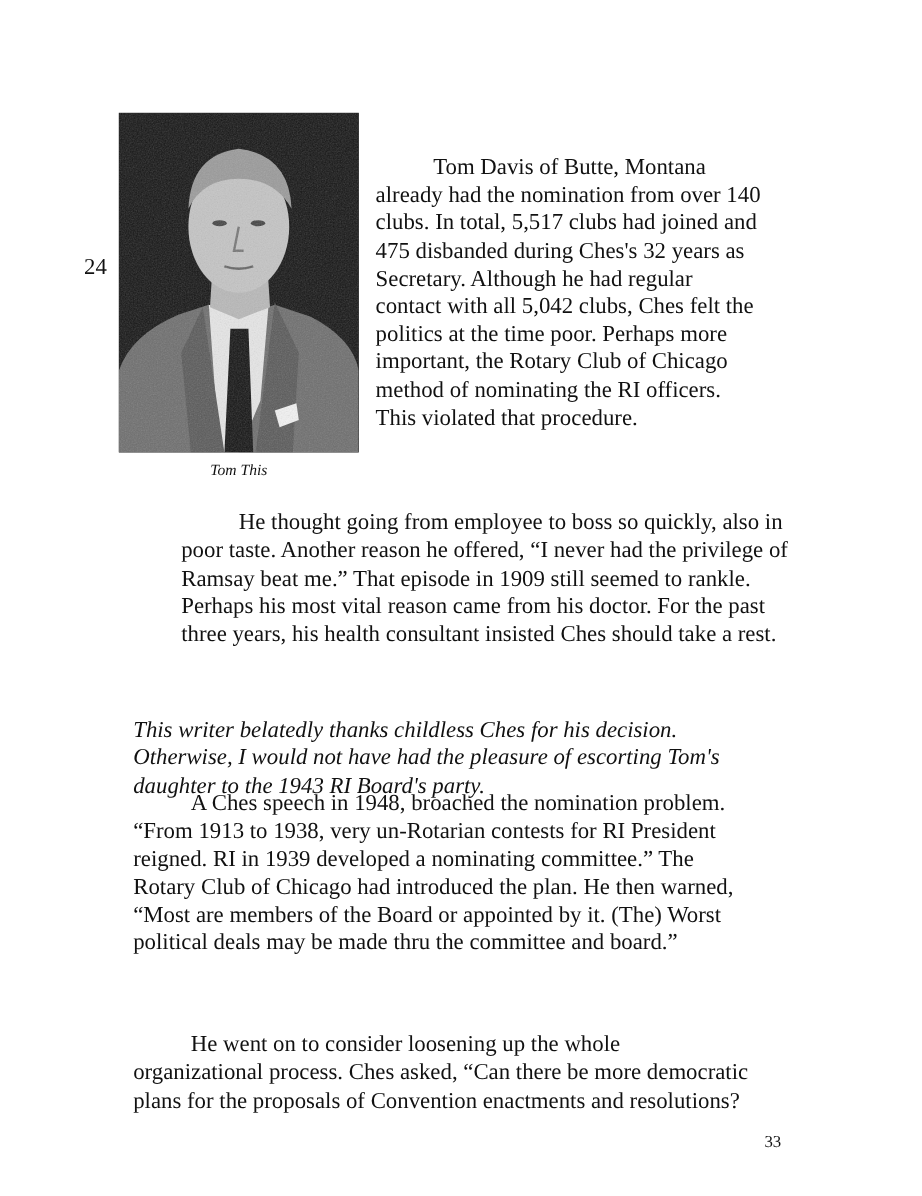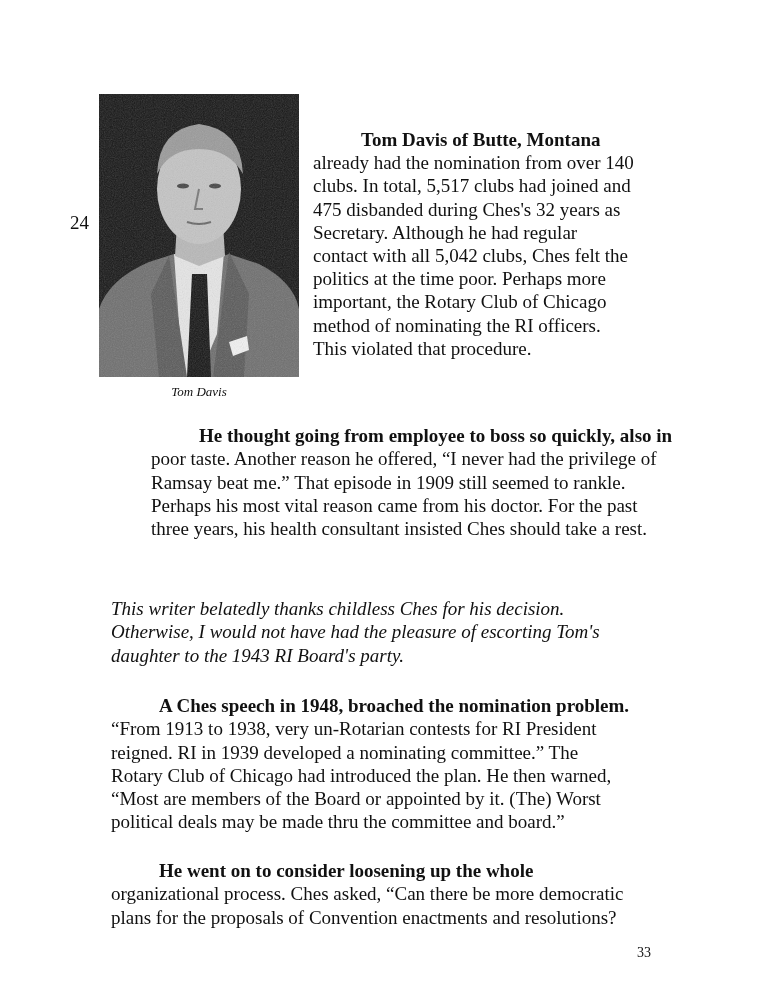--- a/index.html
+++ b/index.html
@@ -8,26 +8,26 @@
   .page { position: absolute; left: 0; top: 0; width: 768px; height: 997px; background: #fff; }
   .photo { position: absolute; left: 99px; top: 94px; width: 200px; height: 283px;
            background: #1a1a1a; overflow: hidden; }
   .photo svg { display: block; }
   .caption { position: absolute; left: 99px; top: 384px; width: 200px; text-align: center;
              font-style: italic; font-size: 13px; }
   .footnote-ref { position: absolute; left: 70px; top: 212px; font-size: 19px; }
   .side-text { position: absolute; left: 313px; top: 128px; width: 345px;
                font-size: 19px; line-height: 23.2px; }
   .side-text .l { display: block; white-space: nowrap; }
-  .indent { padding-left: 48px; font-weight: bold; }
+  .indent { padding-left: 48px; }
   .para { position: absolute; left: 111px; width: 560px; font-size: 19px; line-height: 23.3px; }
   .para .l { display: block; white-space: nowrap; }
   .p1 { top: 424px; margin-left: 40px; }
   .p2 { top: 597px; font-style: italic; }
-  .p3 { top: 694px; }
+  .p3 { top: 658px; }
   .p4 { top: 859px; }
   .page-number { position: absolute; left: 637px; top: 945px; font-size: 14px; }
 </style>
 </head>
 <body>
 
 <div class="page">
 
   <div class="photo">
     <svg width="200" height="283" viewBox="0 0 200 283">
@@ -61,21 +61,21 @@
 
       <ellipse cx="84" cy="92" rx="6" ry="2.5" fill="#444"></ellipse>
       <ellipse cx="116" cy="92" rx="6" ry="2.5" fill="#444"></ellipse>
 
       <path d="M100 95 L96 115 L104 115" fill="none" stroke="#777" stroke-width="2"></path>
       <path d="M88 128 Q100 132 112 128" fill="none" stroke="#666" stroke-width="2"></path>
       <rect width="200" height="283" filter="url(#grain)"></rect>
     </svg>
   </div>
 
-  <div class="caption">Tom Davis</div>
+  <div class="caption">Tom This</div>
 
   <div class="footnote-ref">24</div>
 
   <div class="side-text">
     <span class="l indent">Tom Davis of Butte, Montana</span>
     <span class="l">already had the nomination from over 140</span>
     <span class="l">clubs.  In total, 5,517 clubs had joined and</span>
     <span class="l">475 disbanded during Ches's 32 years as</span>
     <span class="l">Secretary. Although he had regular</span>
     <span class="l">contact with all 5,042 clubs, Ches felt the</span>

